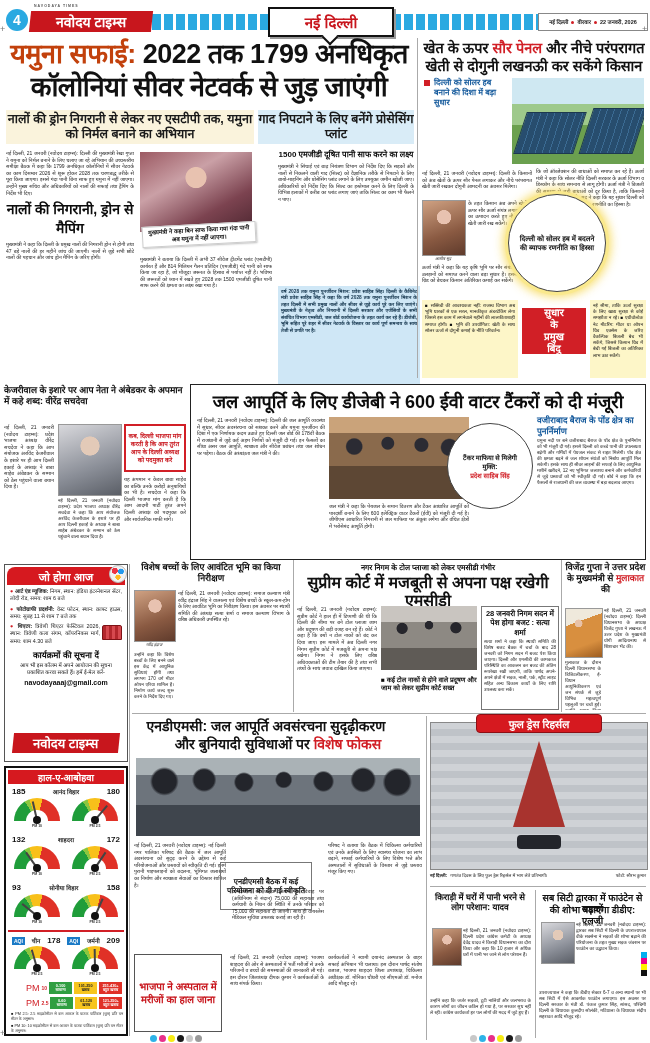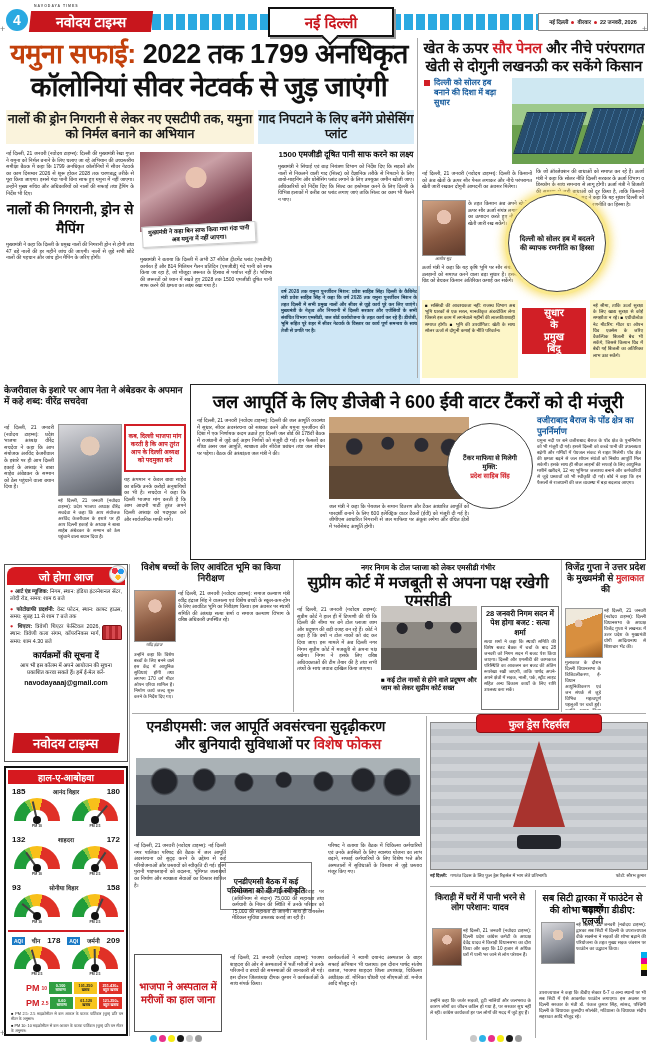--- a/index.html
+++ b/index.html
@@ -51,21 +51,21 @@
   .aqitop{display:flex;justify-content:space-between;align-items:center;padding:0 4px;height:11px;}
   .aqinum{font-weight:bold;font-size:8px;}
   .aqiname{font-weight:bold;font-size:6px;color:#222;}
   .gauge{position:absolute;width:46px;height:33px;}
   .arc{position:absolute;left:0;top:0;width:46px;height:23px;border-radius:23px 23px 0 0;background:conic-gradient(from 270deg at 50% 100%,#1f9d3a 0 58deg,#8bc63f 58deg 70deg,#f8c01a 70deg 104deg,#e03127 104deg 180deg);}
   .ginner{position:absolute;left:12px;top:12px;width:22px;height:11px;border-radius:11px 11px 0 0;background:#fff;}
   .needle{position:absolute;left:22.3px;bottom:11px;width:1.6px;height:19px;background:#444;transform-origin:50% 100%;}
   .hub{position:absolute;left:19px;bottom:7px;width:8px;height:8px;background:#111;border-radius:50%;}
   .glabel{position:absolute;bottom:3px;width:100%;text-align:center;font-size:3.5px;color:#333;font-weight:bold;}
   .aqichip{background:#1a7ac6;color:#fff;font-weight:bold;font-size:5px;padding:1px 2px;}
-  .pmword{color:#d11f26;font-weight:bold;font-size:9px;padding-left:16px;}
+  .pmword{color:#d11f26;font-weight:normal;font-size:9px;padding-left:16px;}
   .pmsub{color:#d11f26;font-weight:bold;font-size:5px;}
   .chip{width:27px;height:12px;display:flex;flex-direction:column;justify-content:center;text-align:center;line-height:1.1;}
   .chip .rng{font-size:3.8px;font-weight:bold;}
   .chip .lbl{font-size:3.8px;font-weight:bold;}
   .cg{background:#2f9e41;color:#fff;}
   .cy{background:#f7c51e;color:#222;}
   .cr{background:#e03127;color:#fff;}
   .notes{font-size:3.8px;line-height:1.35;color:#222;text-align:justify;}
   
   .h9{font-weight:bold;font-size:9px;line-height:1.2;}

